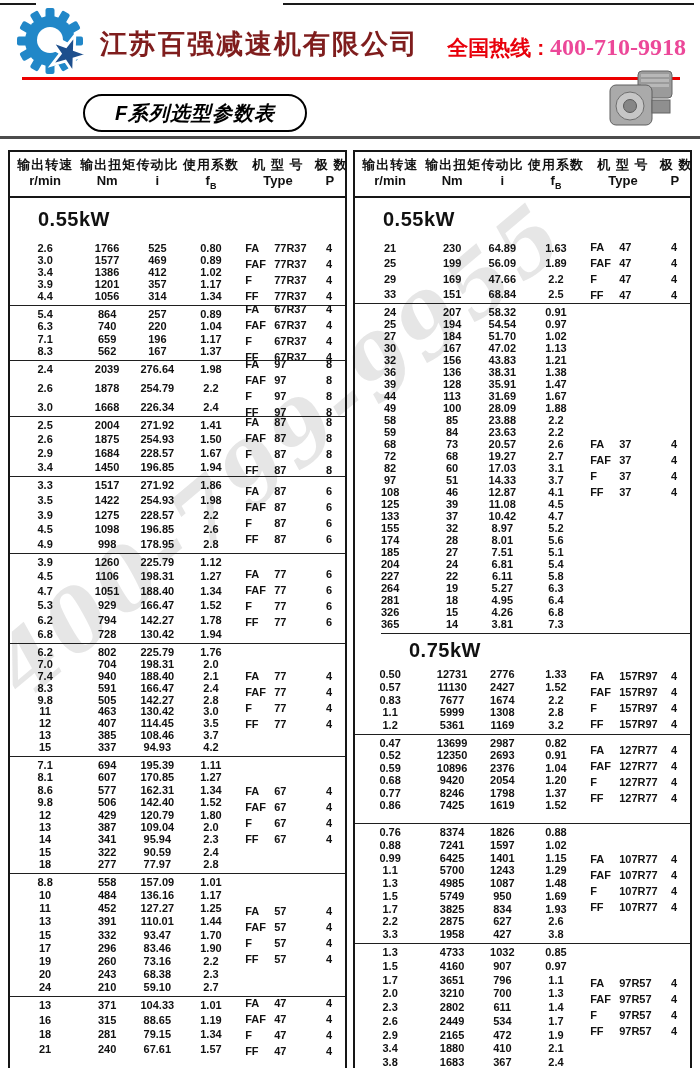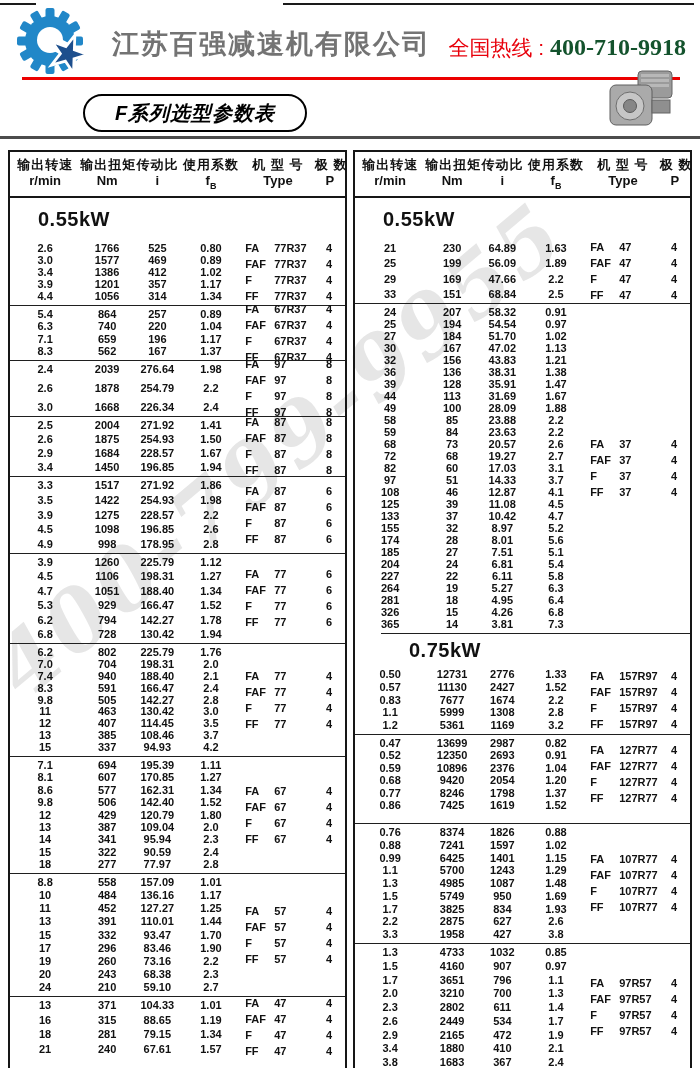--- a/index.html
+++ b/index.html
@@ -1,24 +1,24 @@
 <!DOCTYPE html>
 <html><head>
 <meta charset="utf-8">
 <style>
   *{box-sizing:border-box;margin:0;padding:0}
   html,body{width:700px;height:1068px;background:#fff;overflow:hidden;
     font-family:"Liberation Sans","DejaVu Sans",sans-serif;color:#111;position:relative}
   .topline-l{position:absolute;top:3px;left:0;width:36px;height:2px;background:#1a1a1a}
   .topline-r{position:absolute;top:3px;left:283px;width:411px;height:2px;background:#1a1a1a}
   .logo{position:absolute;left:10px;top:4px}
-  .company{position:absolute;left:112px;top:26px;font-size:27px;font-weight:900;letter-spacing:2px;color:#737373}
+  .company{position:absolute;left:100px;top:26px;font-size:27px;font-weight:900;letter-spacing:2px;color:#7f1d1d}
   .hotline{position:absolute;right:14px;top:34px;white-space:nowrap}
-  .hotline .hlabel{font-size:21px;font-weight:400;color:#e8000b}
-  .hotline .hnum{font-size:24px;font-weight:bold;color:#14532d;font-family:"Liberation Serif","DejaVu Serif",serif}
+  .hotline .hlabel{font-size:21px;font-weight:700;color:#e8000b}
+  .hotline .hnum{font-size:24px;font-weight:bold;color:#ec4899;font-family:"Liberation Serif","DejaVu Serif",serif}
   .redline{position:absolute;top:77px;left:22px;width:658px;height:3px;background:#ec0000}
   .badge{position:absolute;left:83px;top:94px;width:224px;height:38px;border:2.5px solid #000;
     border-radius:20px;display:flex;align-items:center;justify-content:center}
   .badge span{font-size:20px;font-weight:900;font-style:italic;letter-spacing:1px;color:#000}
   .product{position:absolute;left:608px;top:68px}
   .grayline{position:absolute;top:136px;left:0;width:700px;height:2.5px;background:#4c4c4c}
   .watermark{position:absolute;left:6px;top:630px;transform:rotate(-40deg);transform-origin:0 50%;
     font-family:"DejaVu Serif","Liberation Serif",serif;font-style:italic;font-weight:bold;
     font-size:84px;letter-spacing:5px;color:rgba(130,130,130,0.20);white-space:nowrap;z-index:0;pointer-events:none}
   .tables{position:absolute;top:150px;left:8px;width:684px;display:flex;gap:6px;z-index:1}

